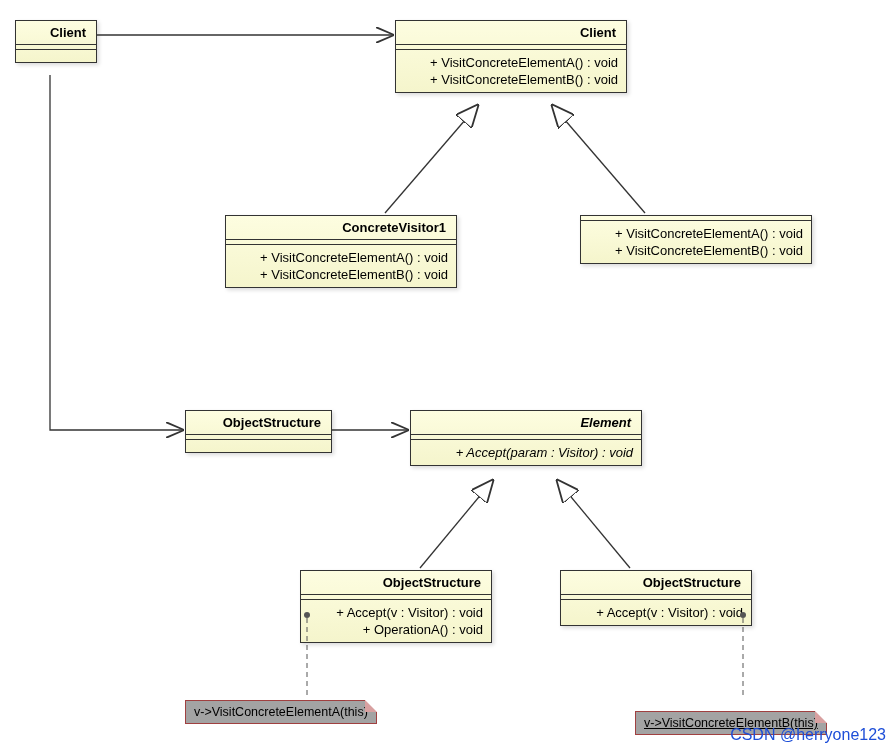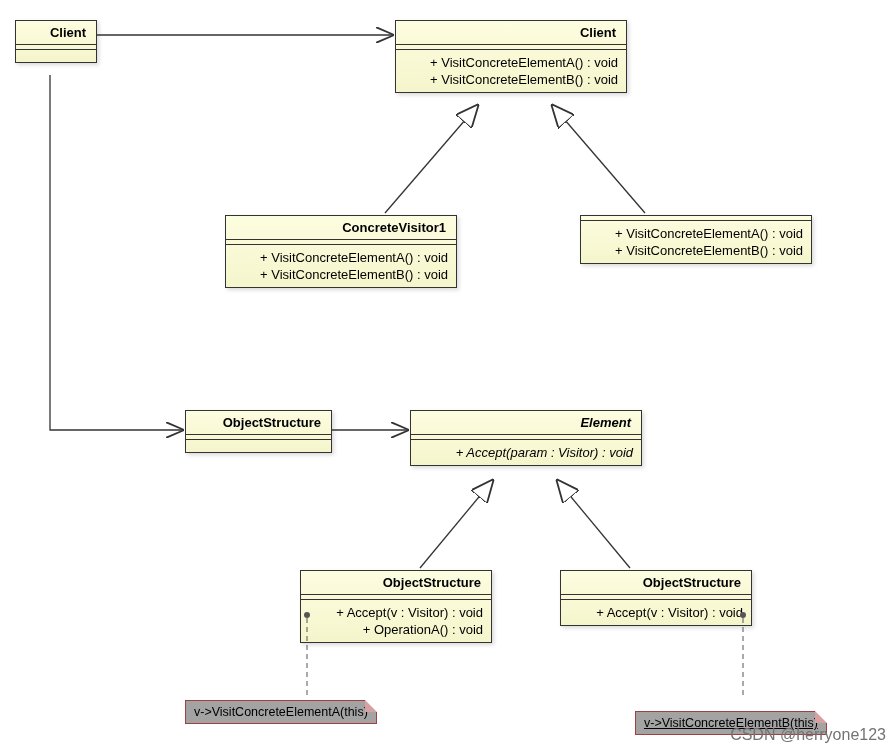--- a/index.html
+++ b/index.html
@@ -58,21 +58,21 @@
   svg.overlay {
     position: absolute;
     left: 0;
     top: 0;
     pointer-events: none;
   }
   .watermark {
     position: absolute;
     right: 10px;
     bottom: 8px;
-    color: #737373;
+    color: #1d4ed8;
     font-size: 16px;
     font-family: sans-serif;
   }
 </style>
 </head>
 <body>
 
 <div class="uml-class" style="left:15px; top:20px; width:80px;">
   <div class="uml-title">Client</div>
   <div class="uml-attr"></div>

